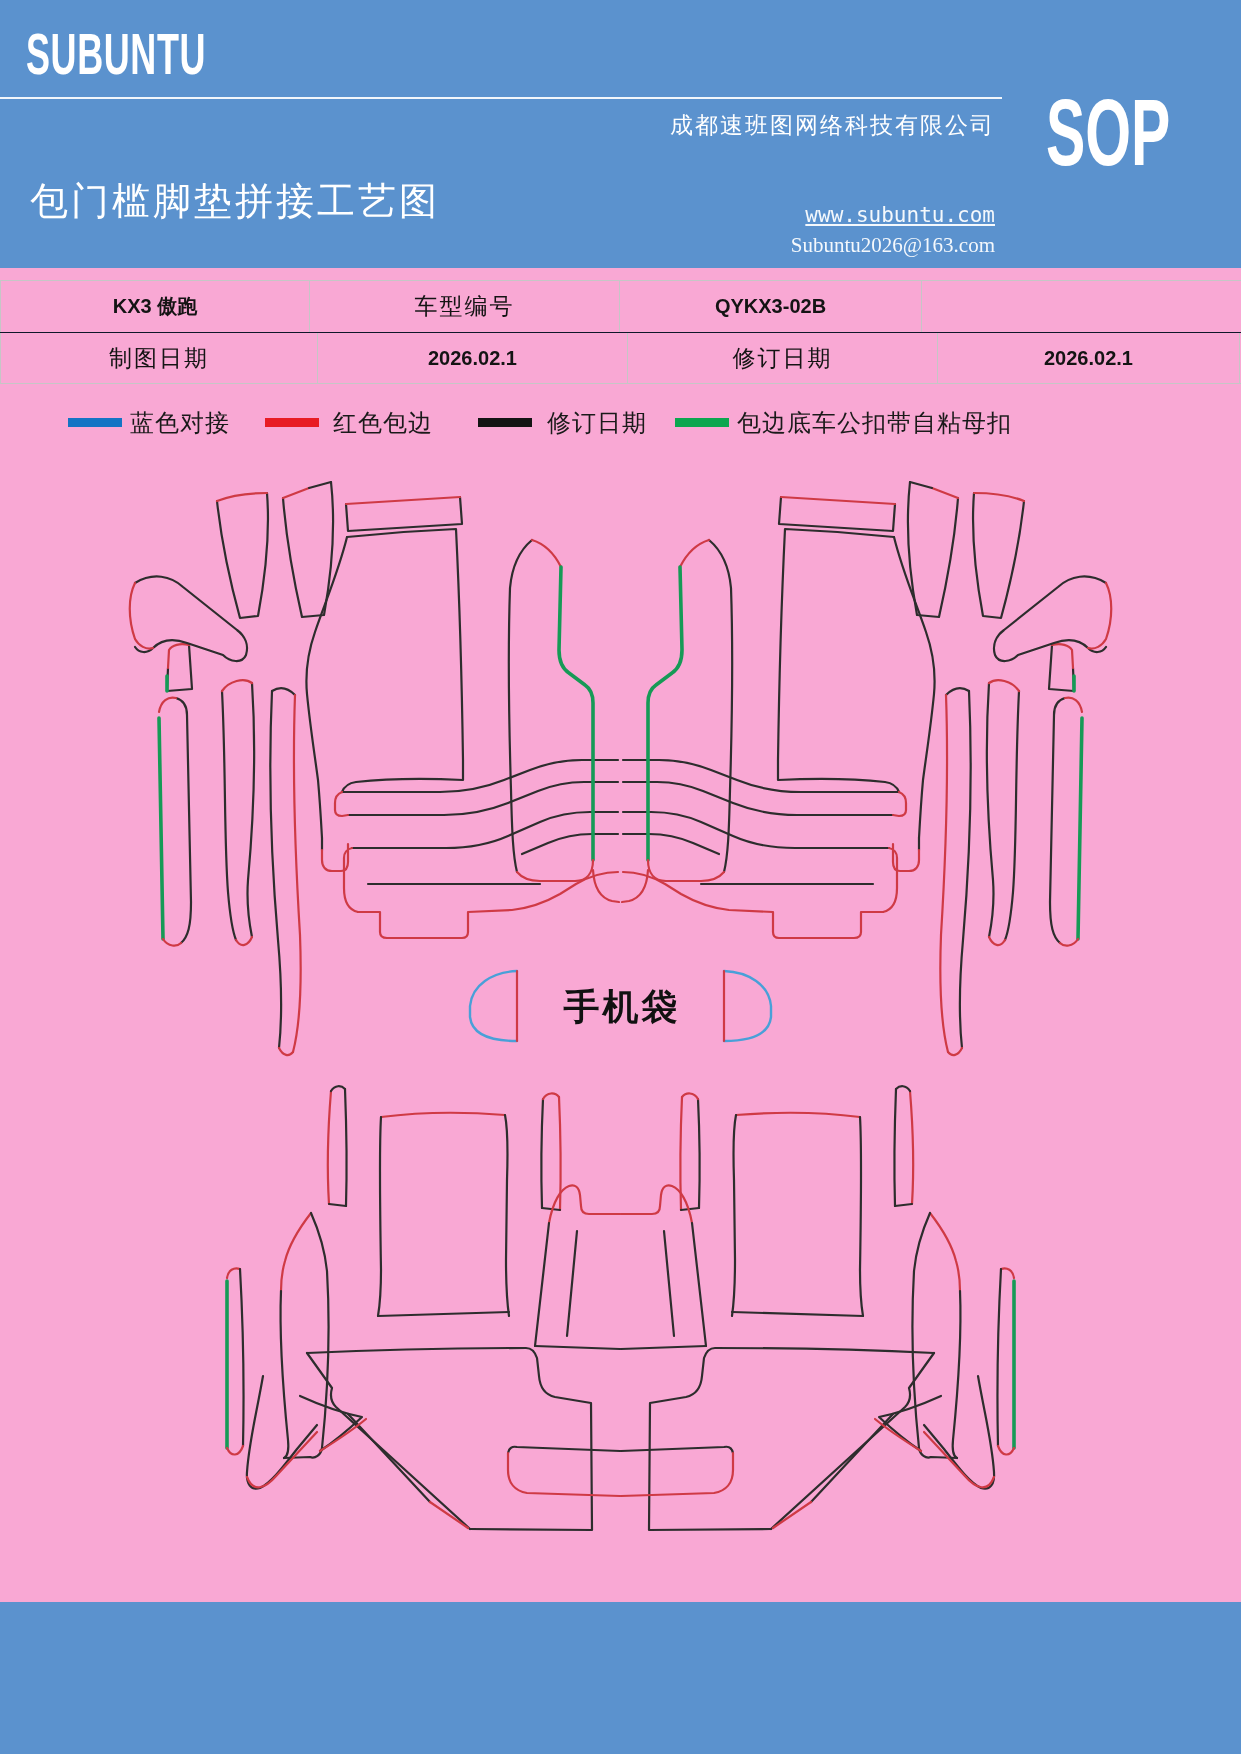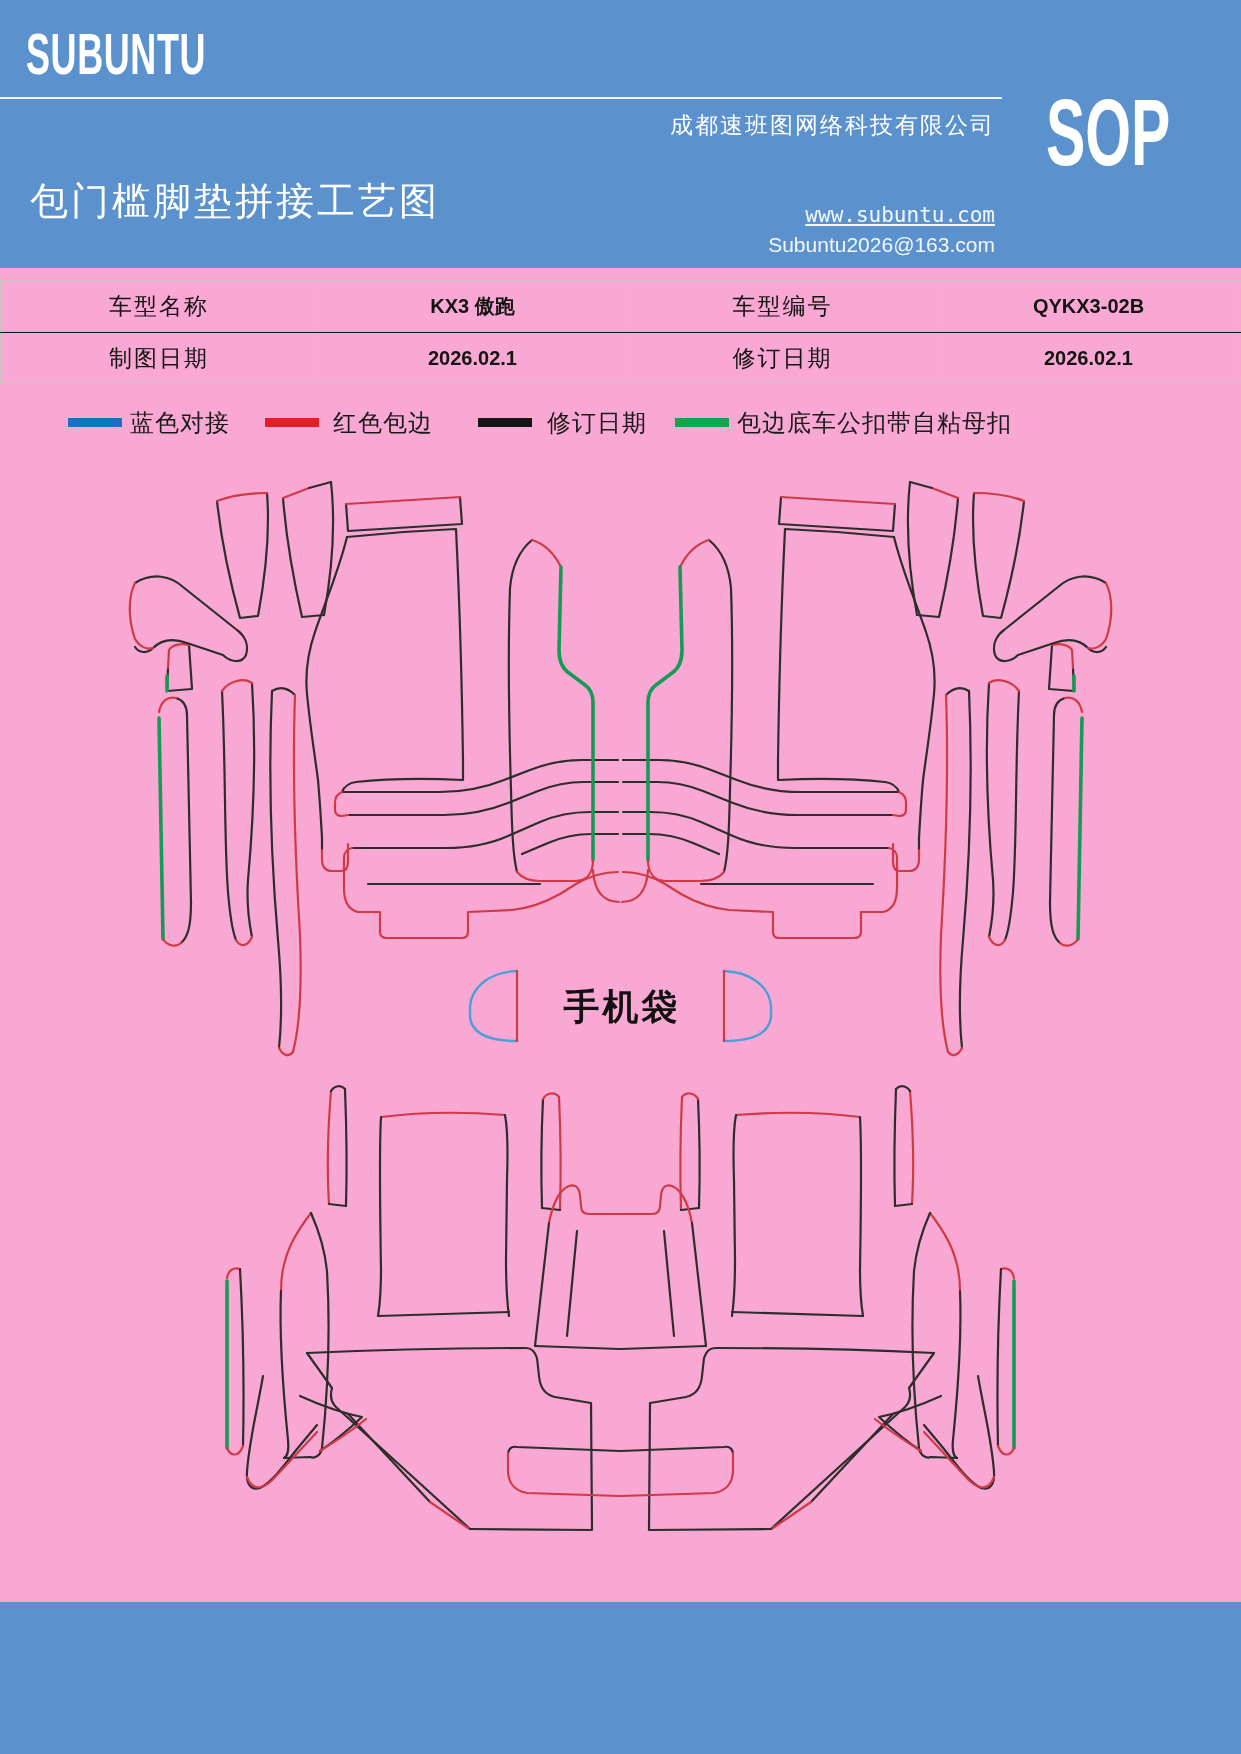--- a/index.html
+++ b/index.html
@@ -10,21 +10,21 @@
   .logo{position:absolute;left:26px;top:20px;color:#fff;font-size:58px;font-weight:800;
         transform:scaleX(.62);transform-origin:left top;letter-spacing:1px;white-space:nowrap;}
   .hline{position:absolute;left:0;top:97px;width:1002px;height:2px;background:#f2f6fb;}
   .doc-title{position:absolute;left:30px;top:176px;color:#fff;font-size:38px;font-weight:500;
         letter-spacing:3px;white-space:nowrap;}
   .company-top{position:absolute;right:246px;top:110px;color:#fff;font-size:23px;font-weight:300;
         letter-spacing:2px;white-space:nowrap;}
   .url-top{position:absolute;right:246px;top:203px;color:#f4f8fc;font-size:21px;
         font-family:"DejaVu Sans Mono",monospace;text-decoration:underline;white-space:nowrap;}
   .mail-top{position:absolute;right:246px;top:233px;color:#f4f8fc;font-size:21px;
-        font-family:Liberation Sans, sans-serif;white-space:nowrap;margin-left:34px;}
+        font-family:Liberation Serif, serif;white-space:nowrap;margin-left:34px;}
   .sop{position:absolute;left:1046px;top:78px;color:#fff;font-size:95px;font-weight:800;
         transform:scaleX(.62);transform-origin:left top;white-space:nowrap;}
   
   .info-table{position:absolute;left:0;top:280px;width:1241px;height:102px;
         border-top:1px solid #c6c6c6;border-bottom:1px solid #c6c6c6;}
   .info-row{display:flex;height:51px;box-sizing:border-box;}
   .info-row+.info-row{border-top:1px solid #0f172a;}
   .cell{display:flex;align-items:center;justify-content:center;box-sizing:border-box;
         border-right:1px solid #c6c6c6;color:#141414;}
   .cell:first-child{border-left:1px solid #c6c6c6;}
@@ -60,21 +60,20 @@
     <div class="hline"></div>
     <div class="doc-title">包门槛脚垫拼接工艺图</div>
     <div class="company-top">成都速班图网络科技有限公司</div>
     <div class="url-top">www.subuntu.com</div>
     <div class="mail-top">Subuntu2026@163.com</div>
     <div class="sop">SOP</div>
   </div>
 
   <div class="info-table">
     <div class="info-row">
-      <div class="cell c0 lbl">车型名称</div>
       <div class="cell c1 val">KX3 傲跑</div>
       <div class="cell c2 lbl">车型编号</div>
       <div class="cell c3 val">QYKX3-02B</div>
     </div>
     <div class="info-row">
       <div class="cell c0 lbl">制图日期</div>
       <div class="cell c1 val">2026.02.1</div>
       <div class="cell c2 lbl">修订日期</div>
       <div class="cell c3 val">2026.02.1</div>
     </div>

